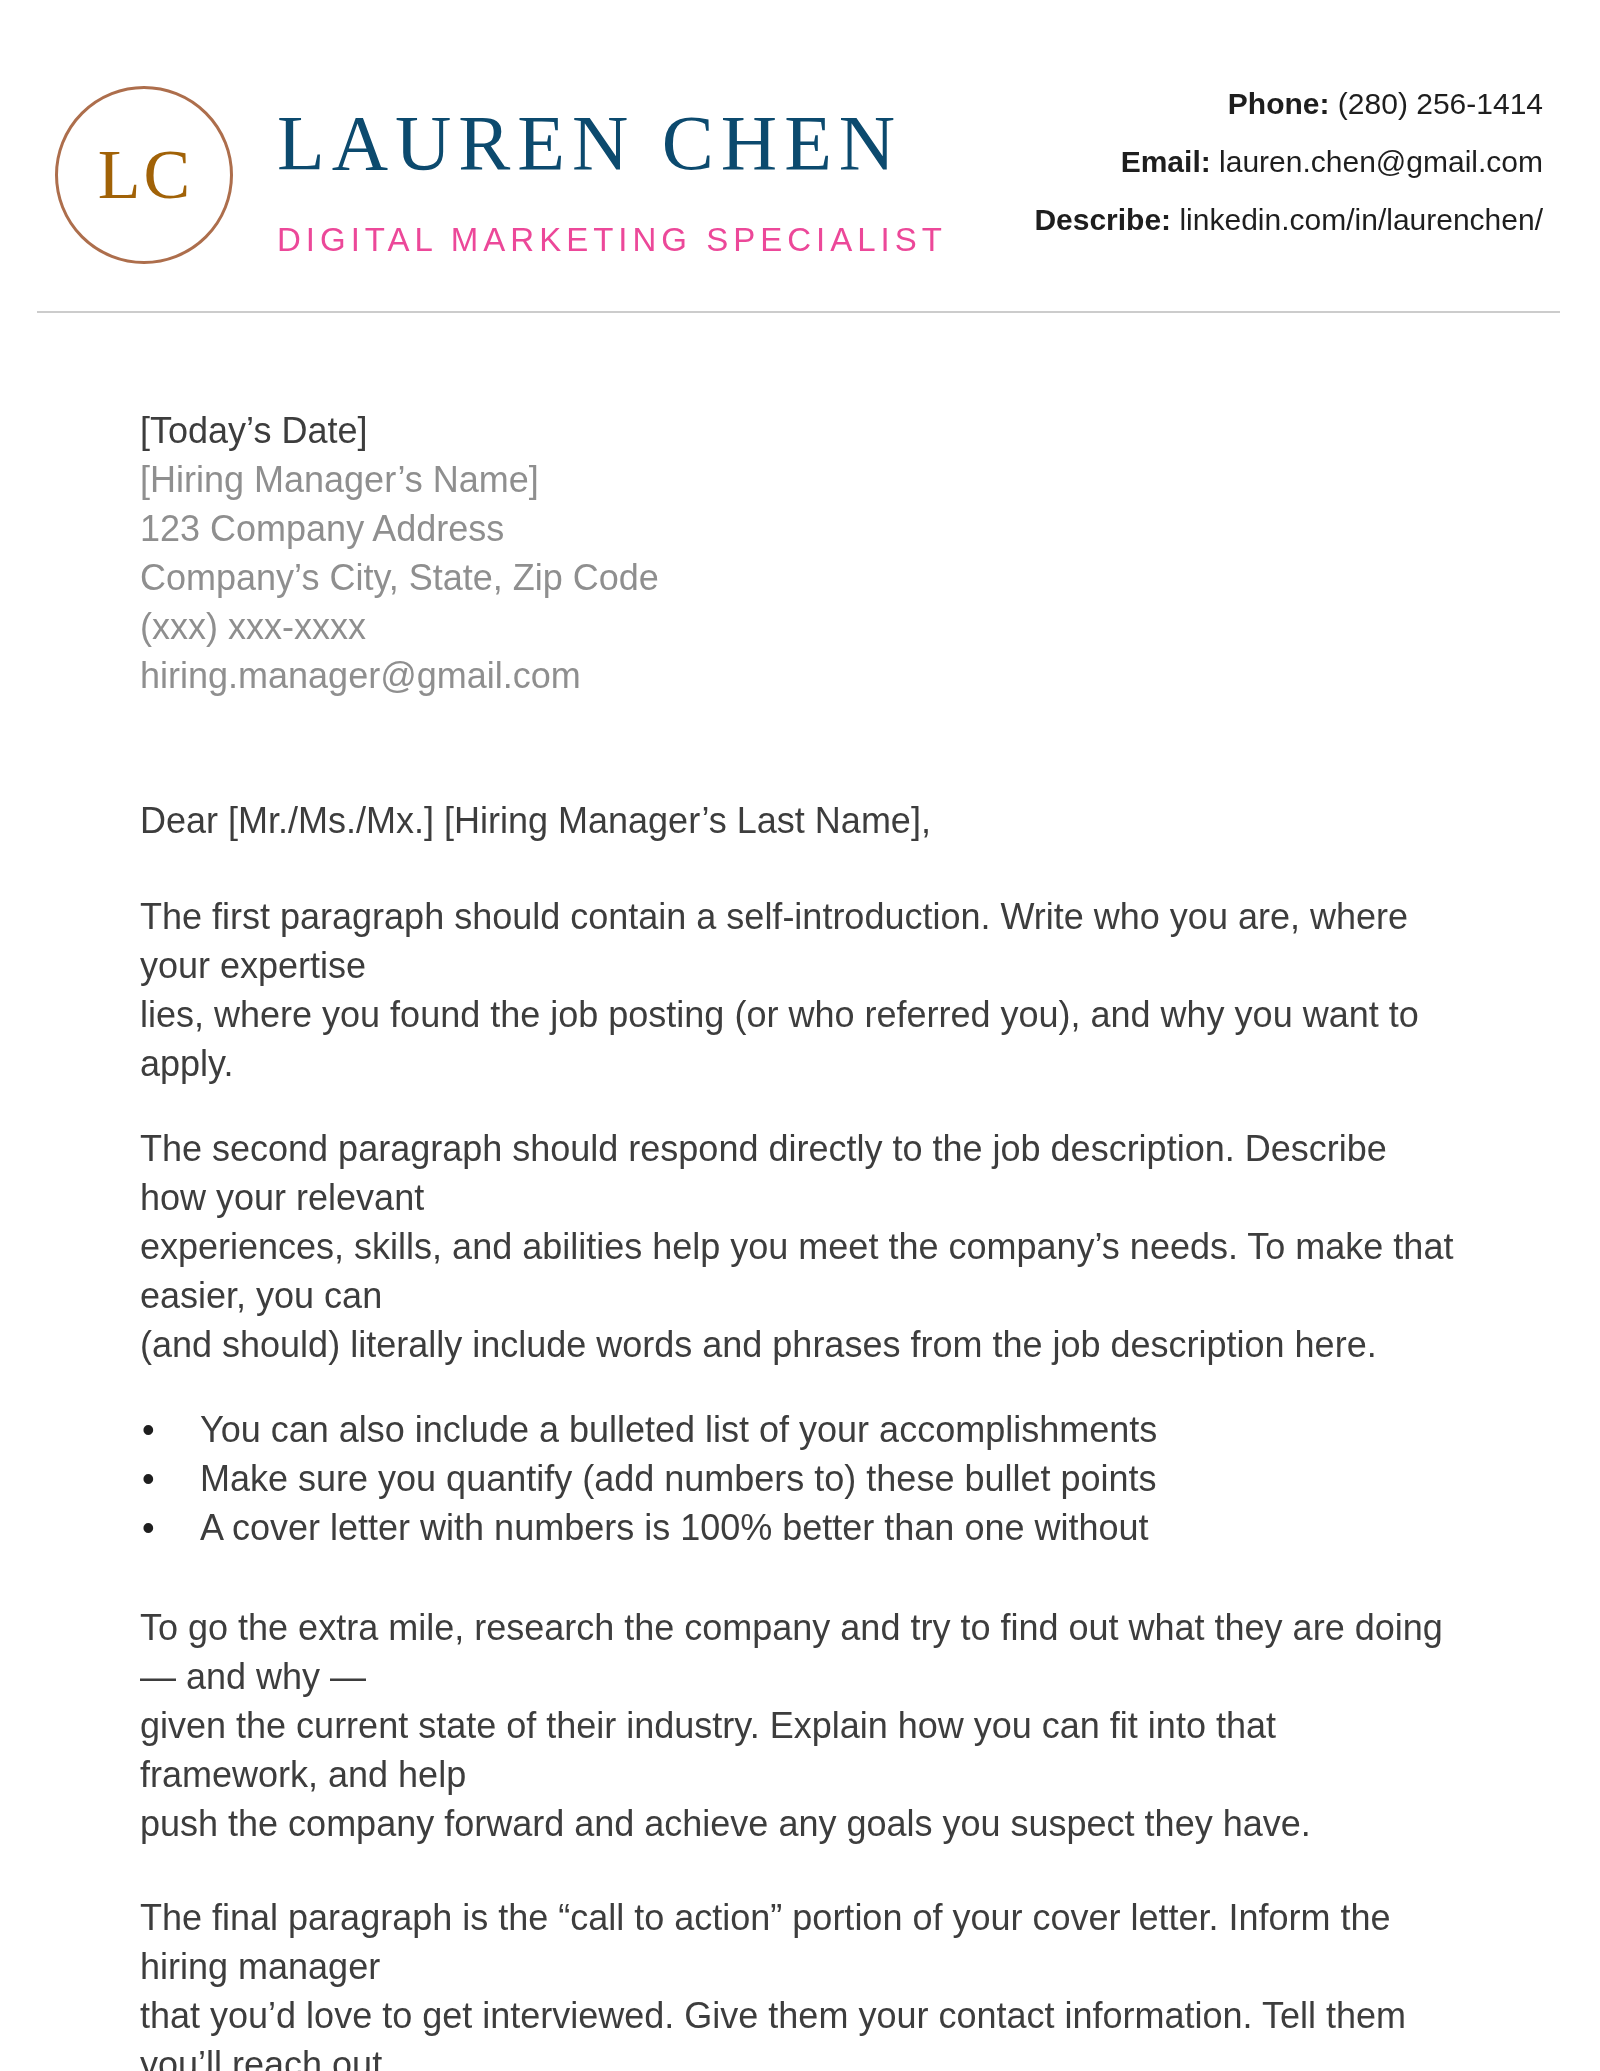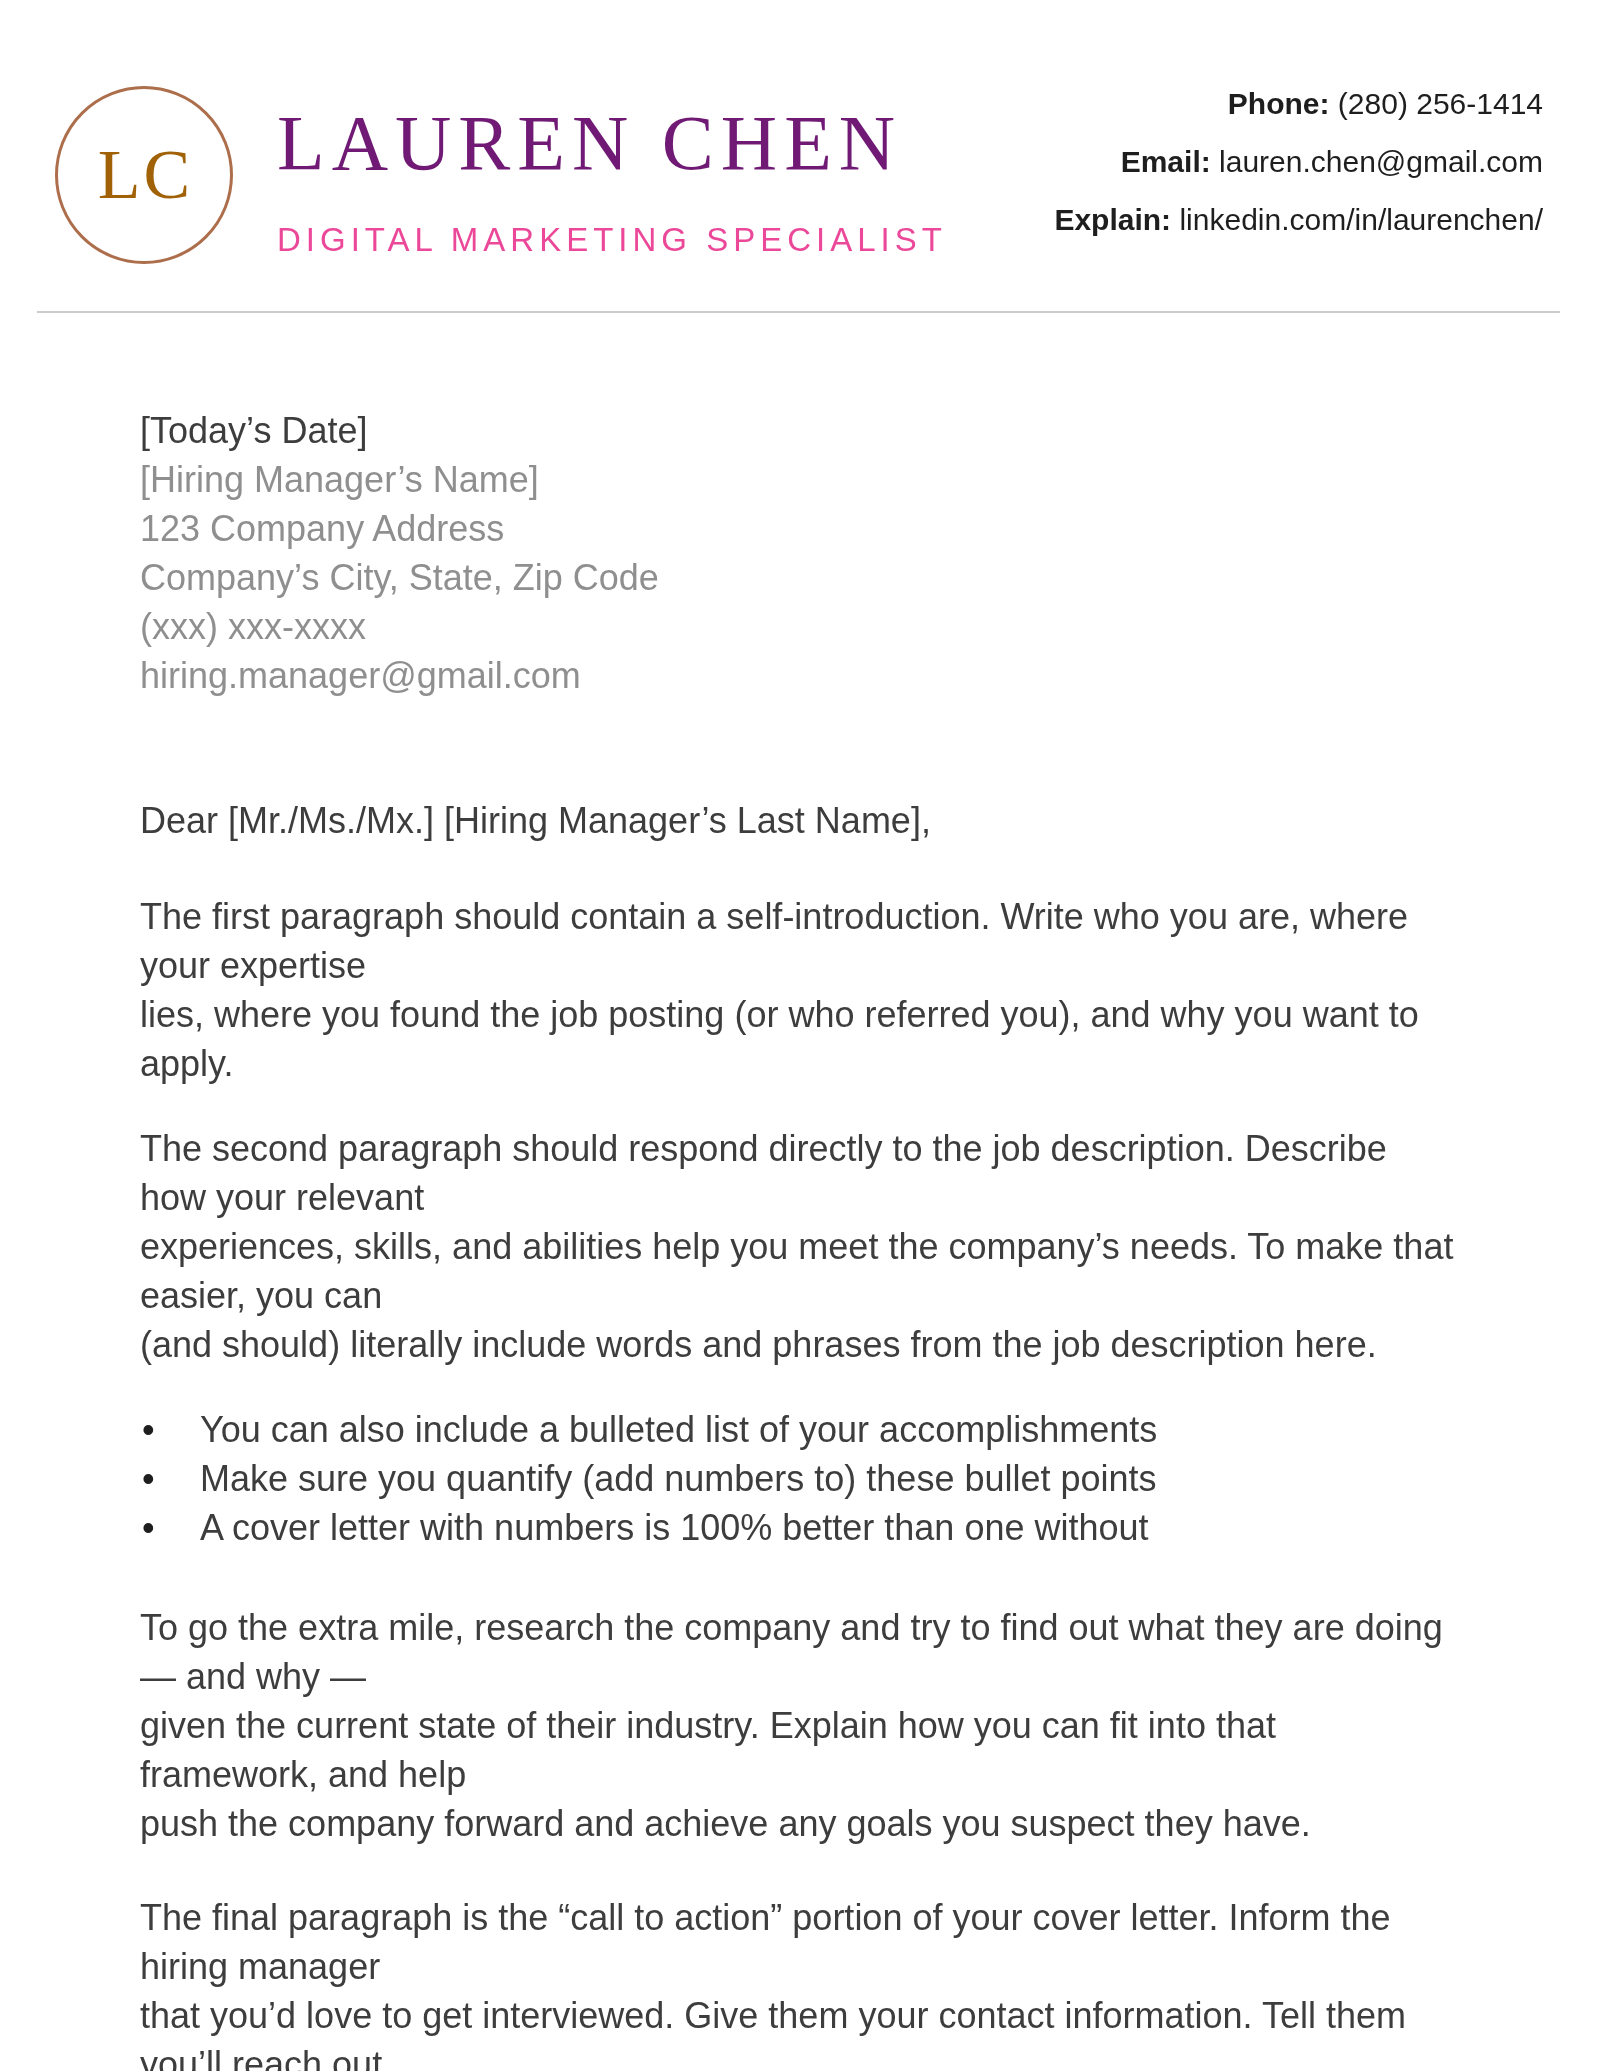--- a/index.html
+++ b/index.html
@@ -21,21 +21,21 @@
   }
   .logo-initials{
     font-family:"Liberation Serif",serif;
     font-size:70px;letter-spacing:3px;color:#a16207;
     padding-left:3px;line-height:1;
   }
   .identity{position:absolute;left:277px;top:104px;}
   .name{
     font-family:"Liberation Serif",serif;
     font-size:78px;line-height:78px;letter-spacing:7px;
-    color:#701a75;white-space:nowrap;
+    color:#0c4a6e;white-space:nowrap;
   }
   .job-title{
     margin-top:44px;
     font-size:33px;line-height:27px;letter-spacing:5px;
     color:#ec4899;white-space:nowrap;
   }
   .contact{
     position:absolute;right:57px;top:75px;
     text-align:right;font-size:30px;color:#1e1e1e;
   }
@@ -83,21 +83,21 @@
     </div>
 
     <div class="identity">
       <div class="name">LAUREN CHEN</div>
       <div class="job-title">DIGITAL MARKETING SPECIALIST</div>
     </div>
 
     <div class="contact">
       <div class="contact-line"><strong>Phone:</strong> <span>(280) 256-1414</span></div>
       <div class="contact-line"><strong>Email:</strong> <span>lauren.chen@gmail.com</span></div>
-      <div class="contact-line"><strong>Explain:</strong> <span>linkedin.com/in/laurenchen/</span></div>
+      <div class="contact-line"><strong>Describe:</strong> <span>linkedin.com/in/laurenchen/</span></div>
     </div>
 
     <hr class="divider">
   </div>
 
   <div class="body">
     <div class="date">[Today’s Date]</div>
 
     <div class="recipient pre">[Hiring Manager’s Name]
 123 Company Address

